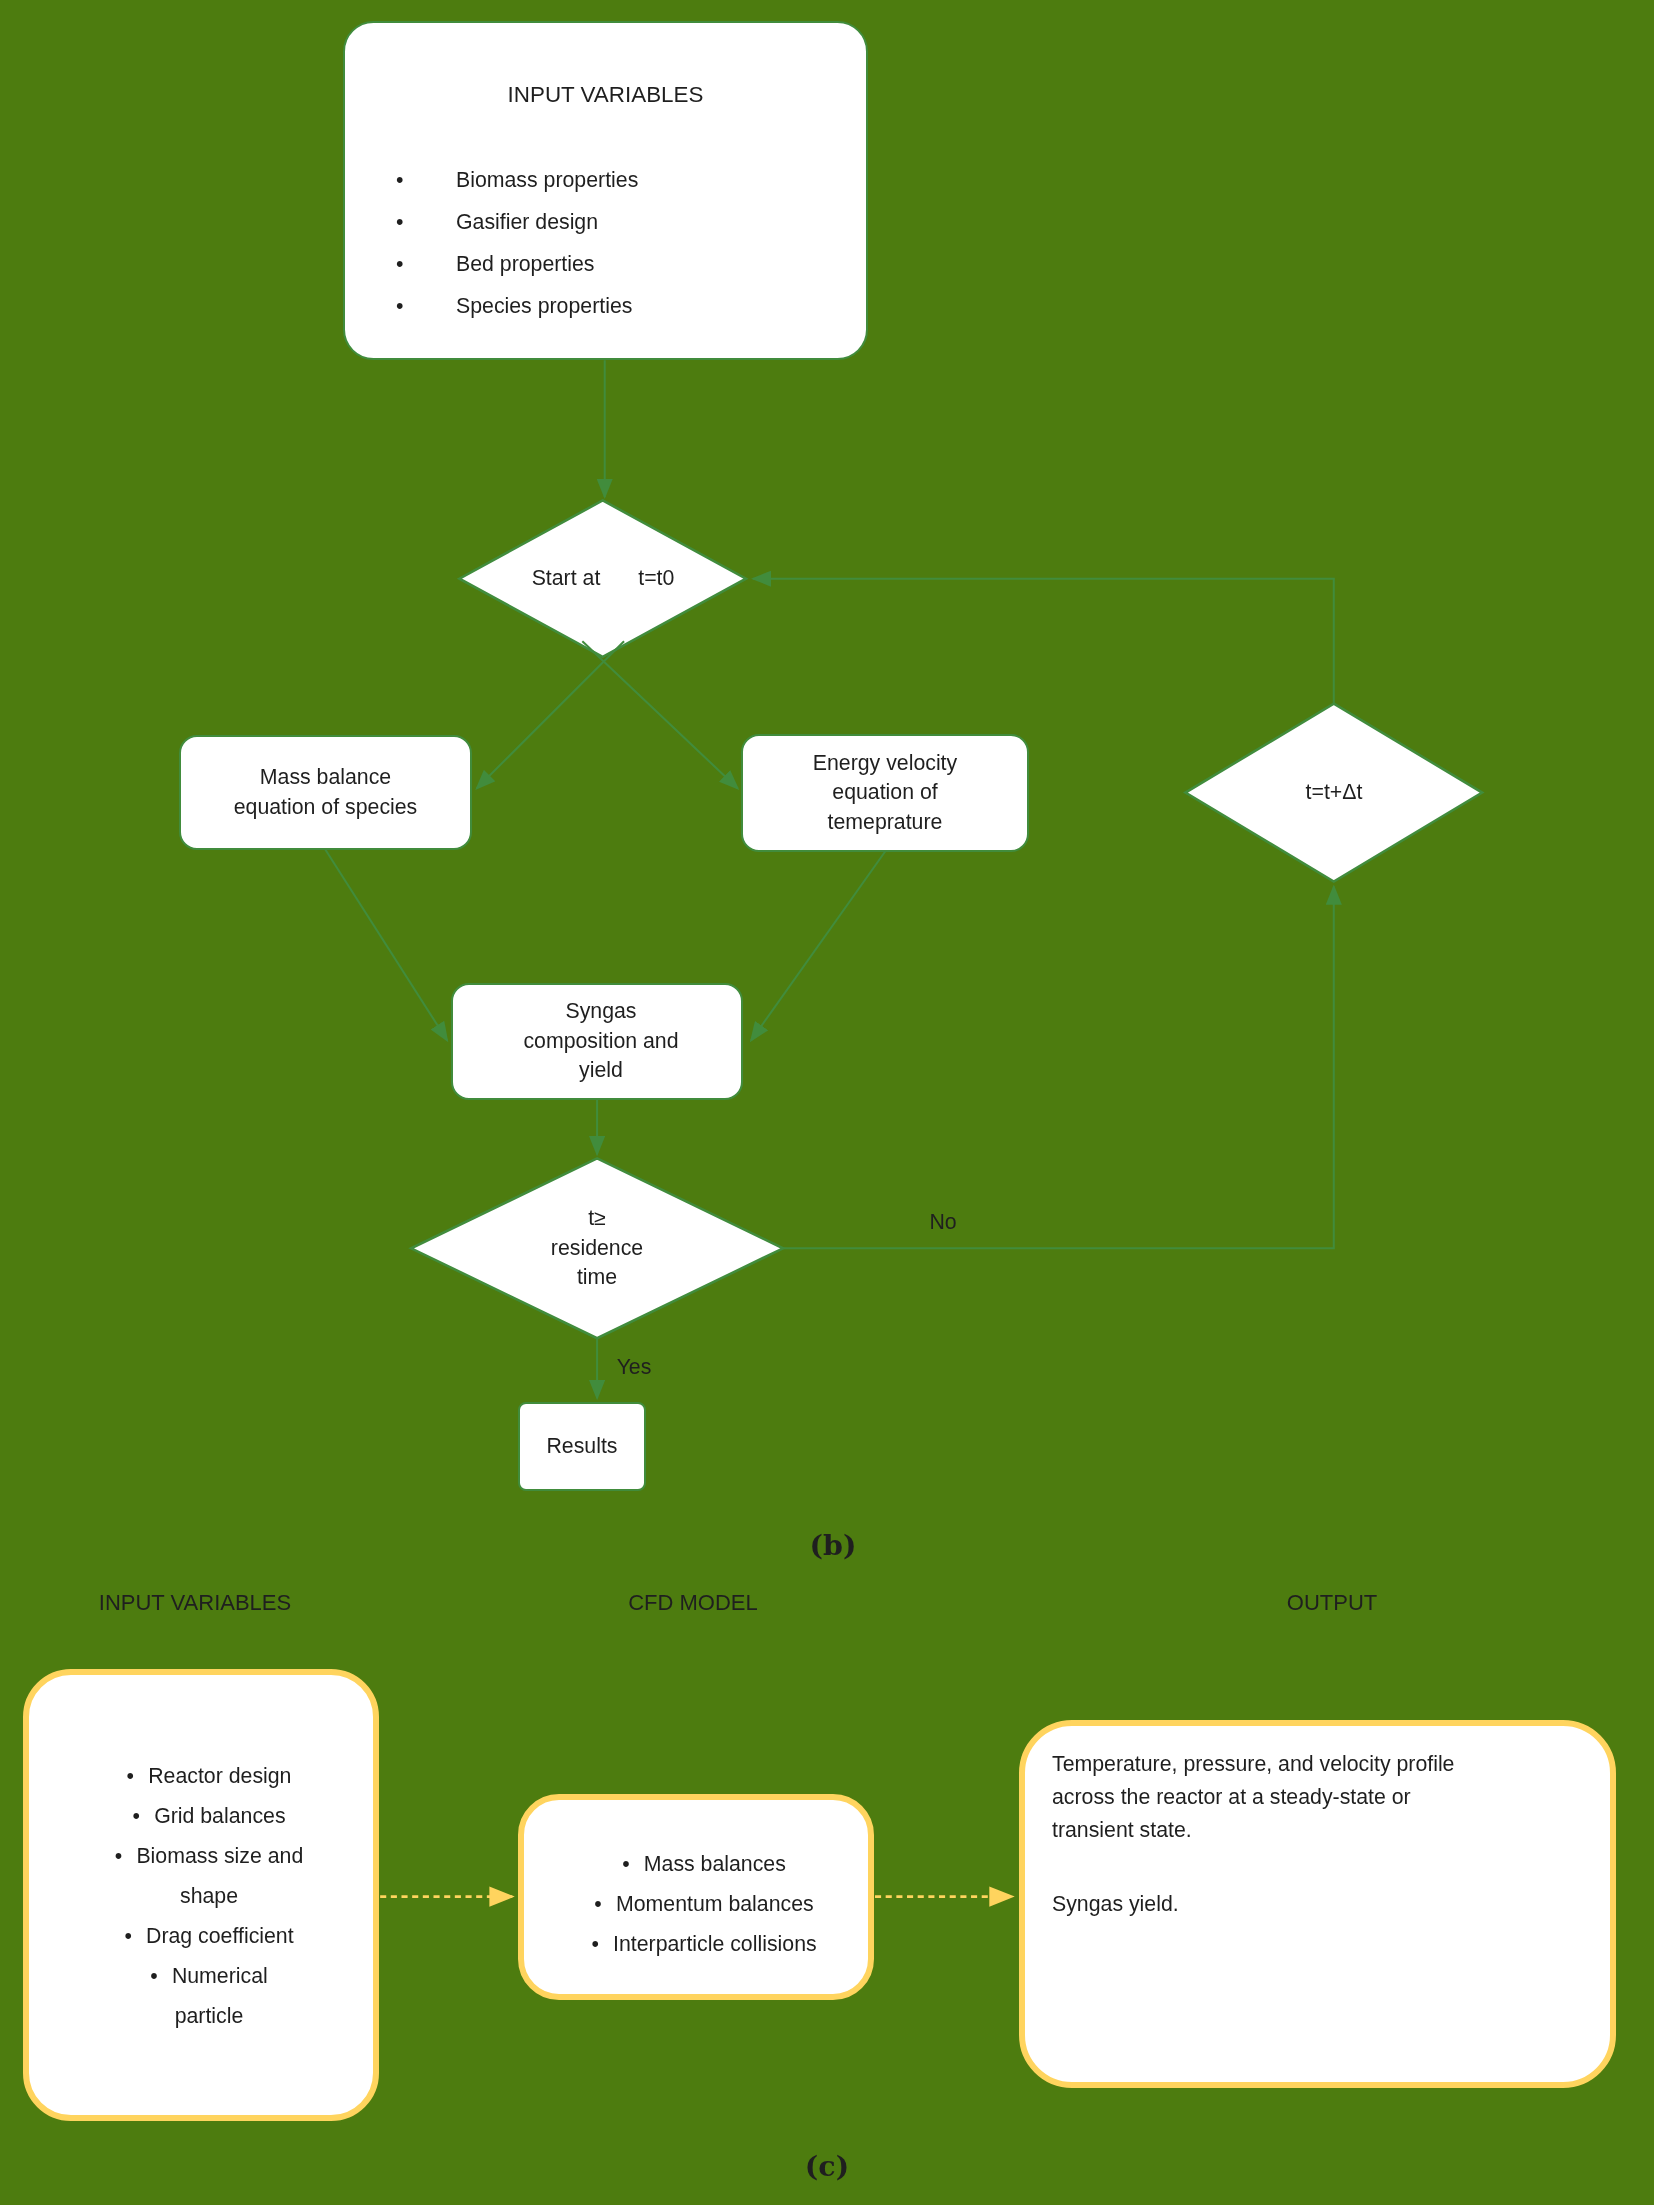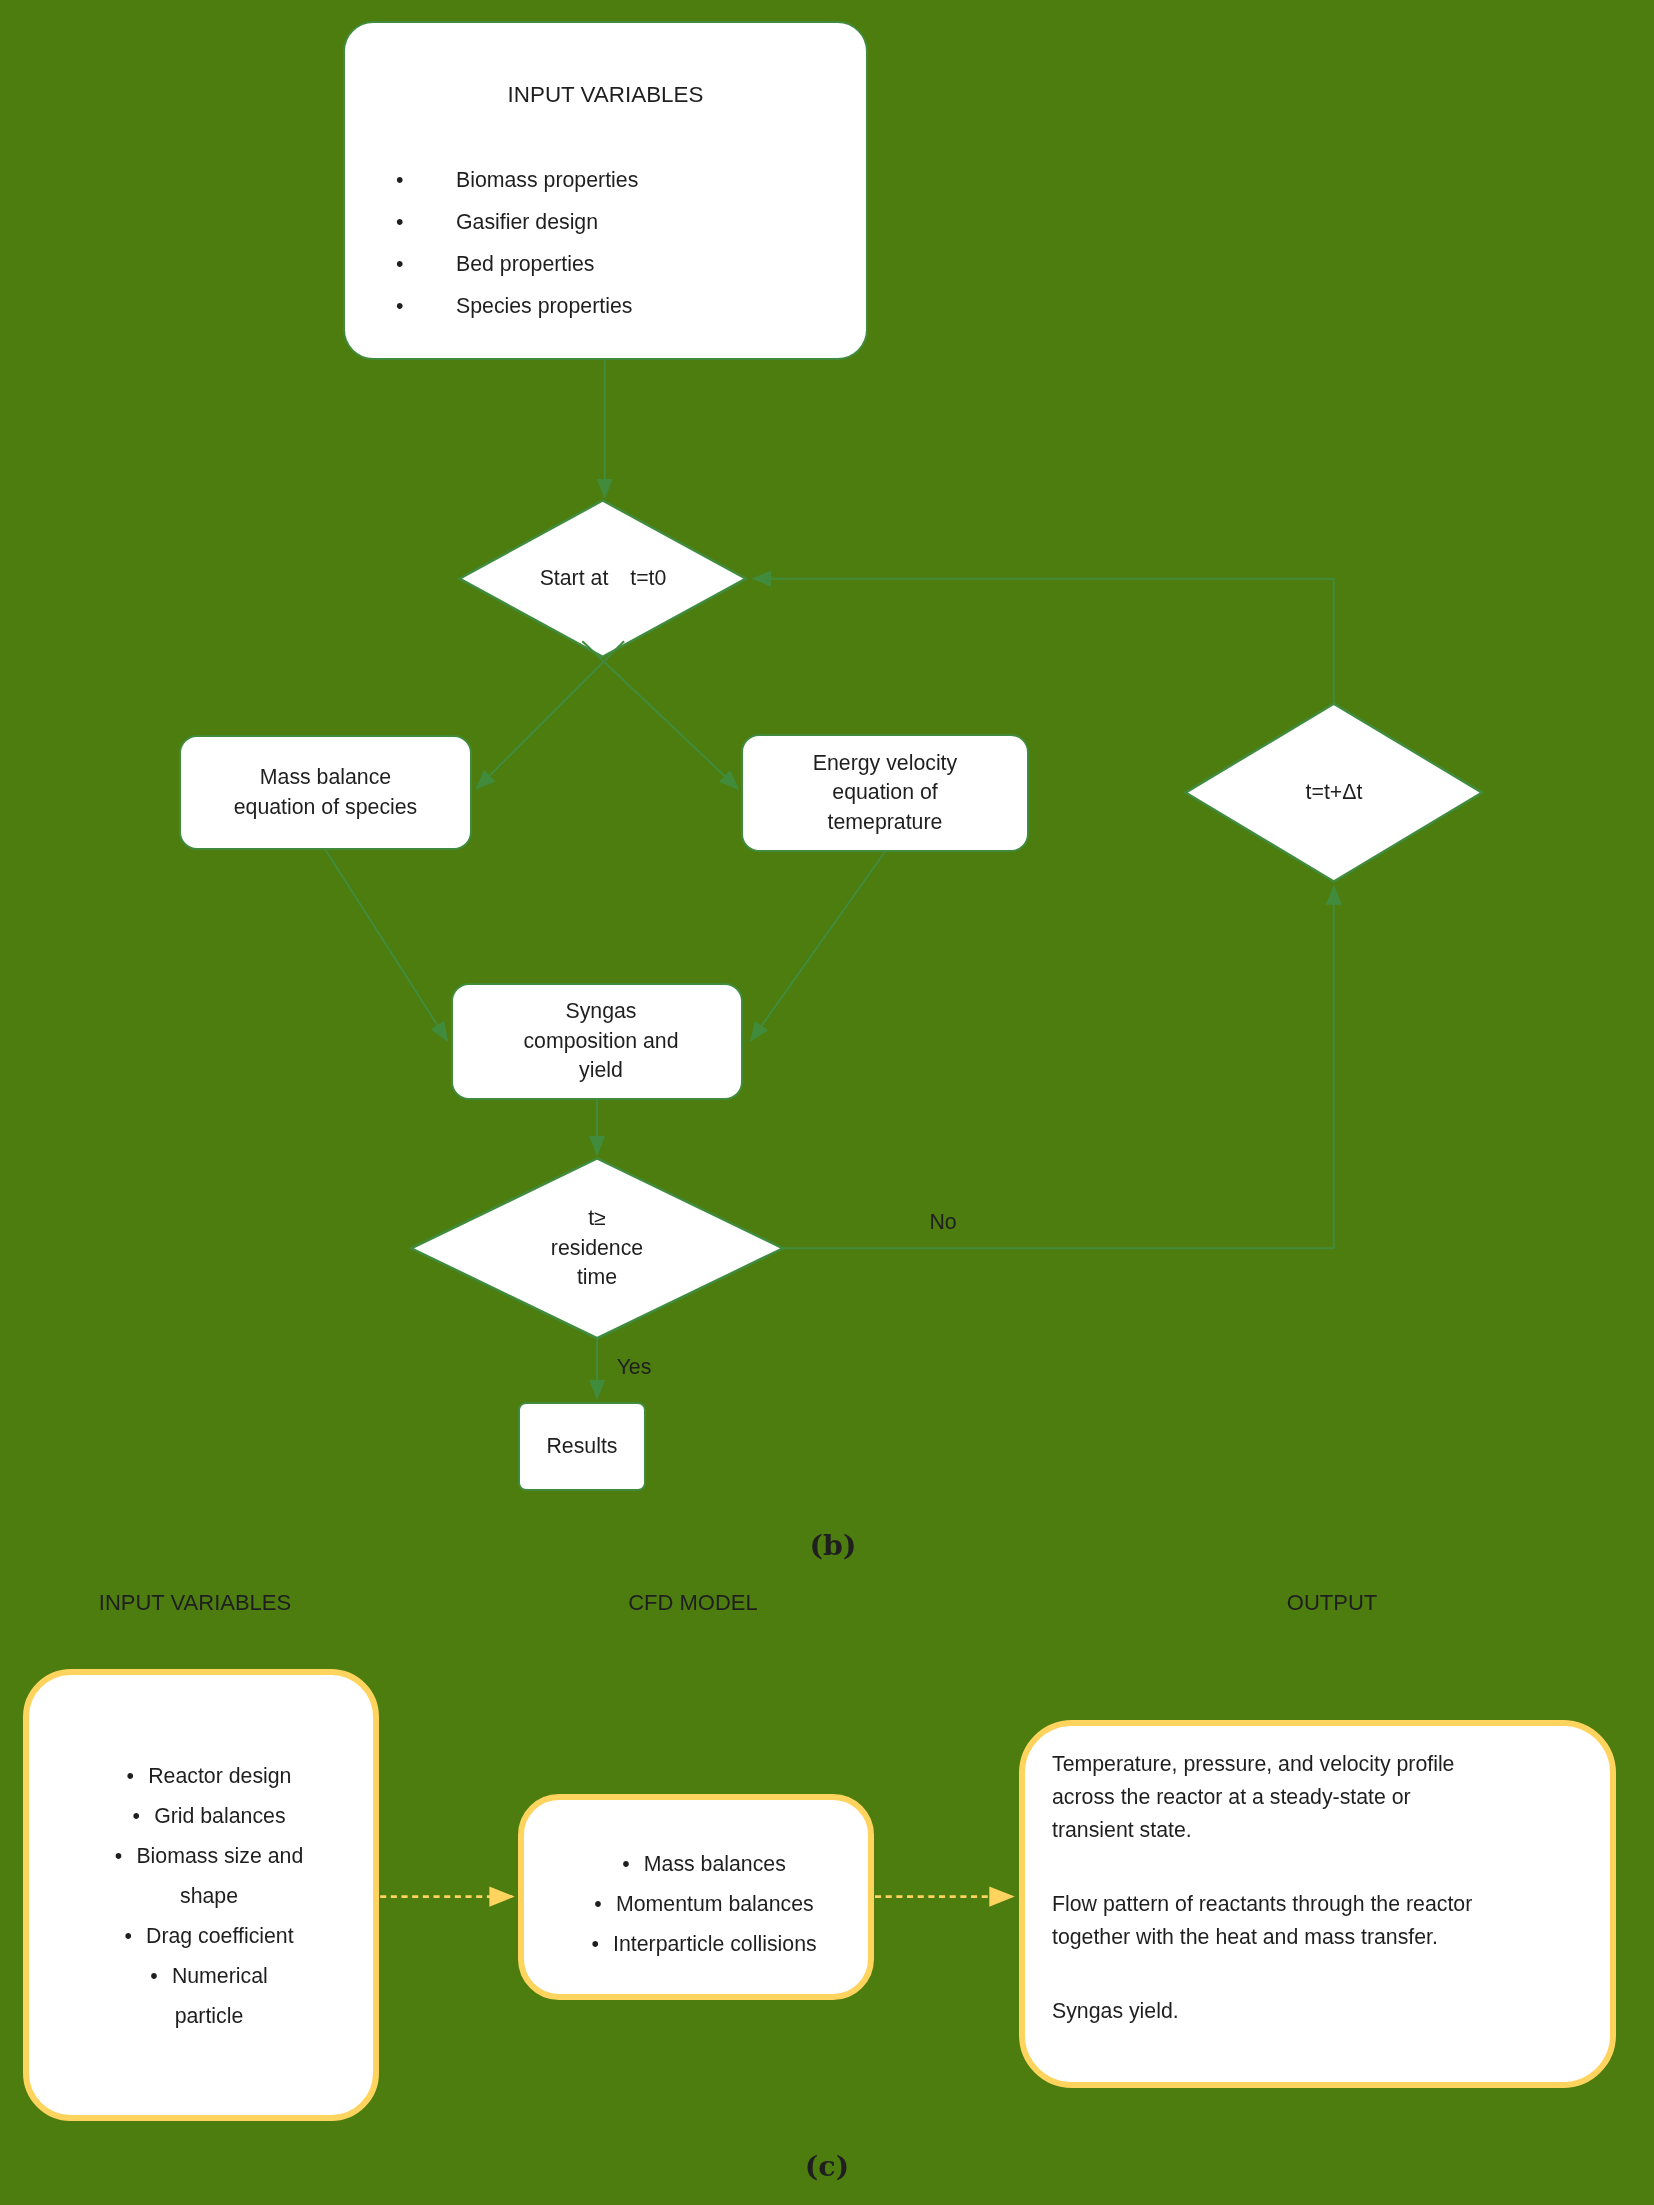--- a/index.html
+++ b/index.html
@@ -59,21 +59,21 @@
 
   .c-header{position:absolute;transform:translate(-50%,-50%);font-size:22px;white-space:nowrap;}
   .hdr-input{left:195px;top:1603px;}
   .hdr-cfd{left:693px;top:1603px;}
   .hdr-output{left:1332px;top:1603px;}
 
   .c-input{left:23px;top:1669px;width:356px;height:452px;justify-content:flex-start;}
   .c-input .c-list{margin-top:81px;}
   .c-cfd{left:518px;top:1794px;width:356px;height:206px;border-radius:41px;justify-content:flex-start;}
   .c-cfd .c-list{margin-top:44px;}
-  .c-list{list-style:none;margin:8px;padding:0;width:100%;}
+  .c-list{list-style:none;margin:16px;padding:0;width:100%;}
   .c-list li{line-height:40px;text-align:center;padding-left:16px;}
   .c-list .li-line{display:block;}
   .c-list .li-first::before{content:"•";display:inline-block;margin-right:14.2px;}
 
   .c-output{left:1019px;top:1720px;width:597px;height:368px;border-radius:53px;}
   .c-output-text{position:absolute;left:1052px;top:1748px;width:544px;text-align:left;
                  font-size:21.3px;line-height:33px;}
   .c-output-text .block{margin:0 0 41px 0;}
   .c-output-text .line{display:block;}
 </style>
@@ -200,24 +200,20 @@
   </div>
 
   <div class="box yellow-border c-output"></div>
   <div class="c-output-text">
     <div class="block">
       <span class="line">Temperature, pressure, and velocity profile</span>
       <span class="line">across the reactor at a steady-state or</span>
       <span class="line">transient state.</span>
     </div>
     <div class="block">
-      <span class="line">Flow pattern of reactants through the reactor</span>
-      <span class="line">together with the heat and mass transfer.</span>
-    </div>
-    <div class="block">
       <span class="line">Syngas yield.</span>
     </div>
   </div>
 
   <div class="caption cap-c">(c)</div>
 
 </div>
 
 
 </body></html>

